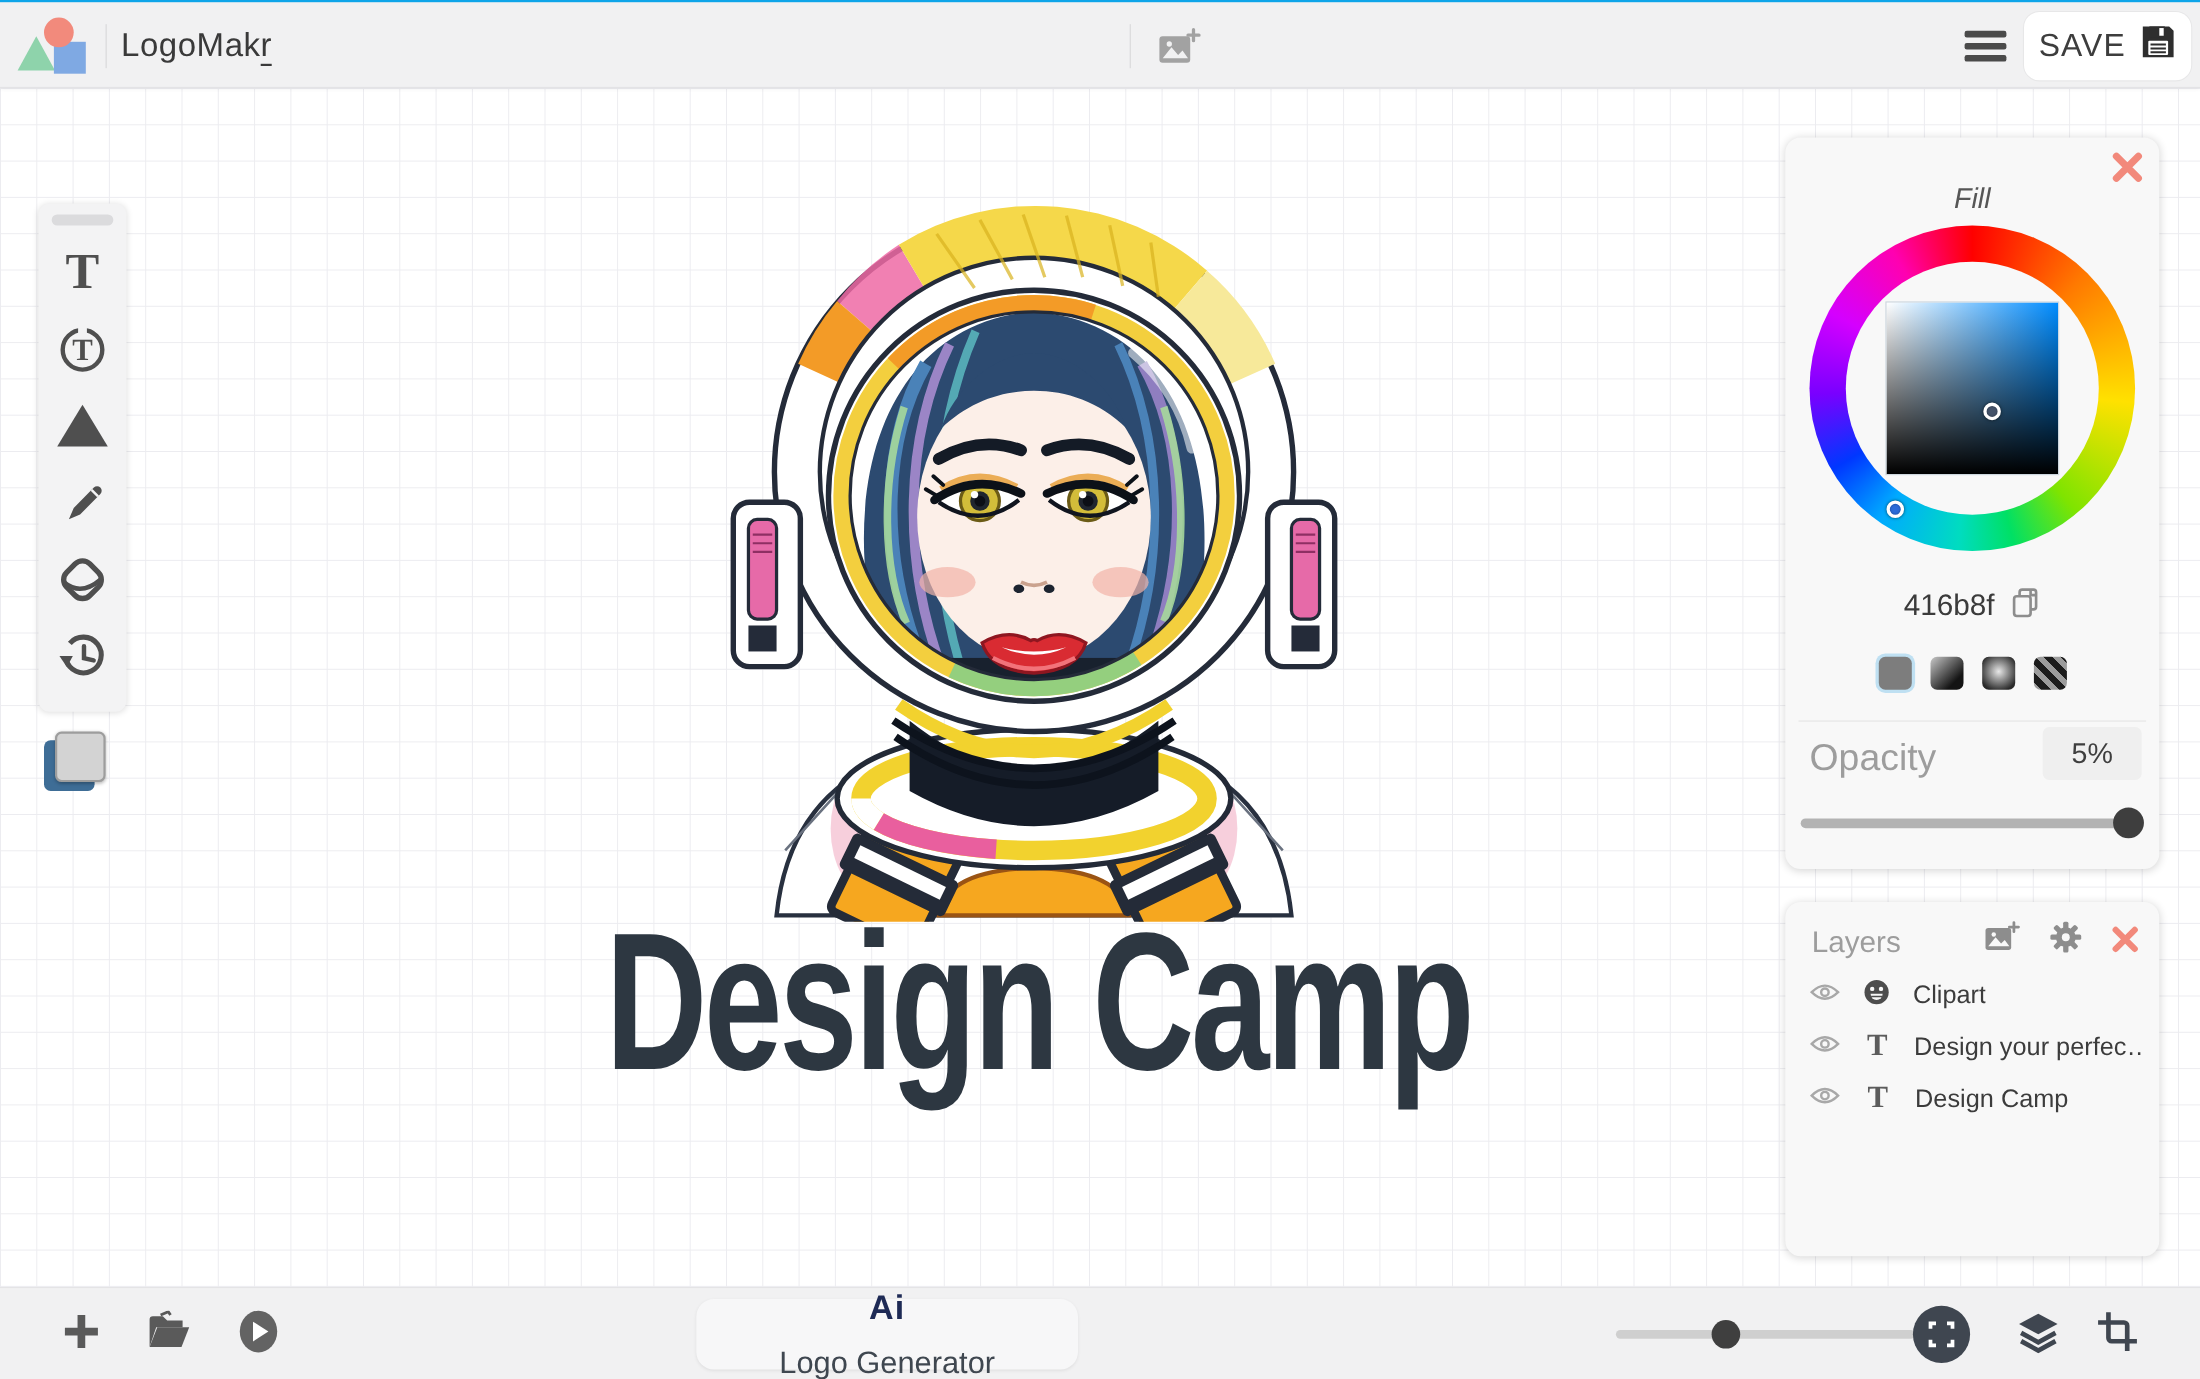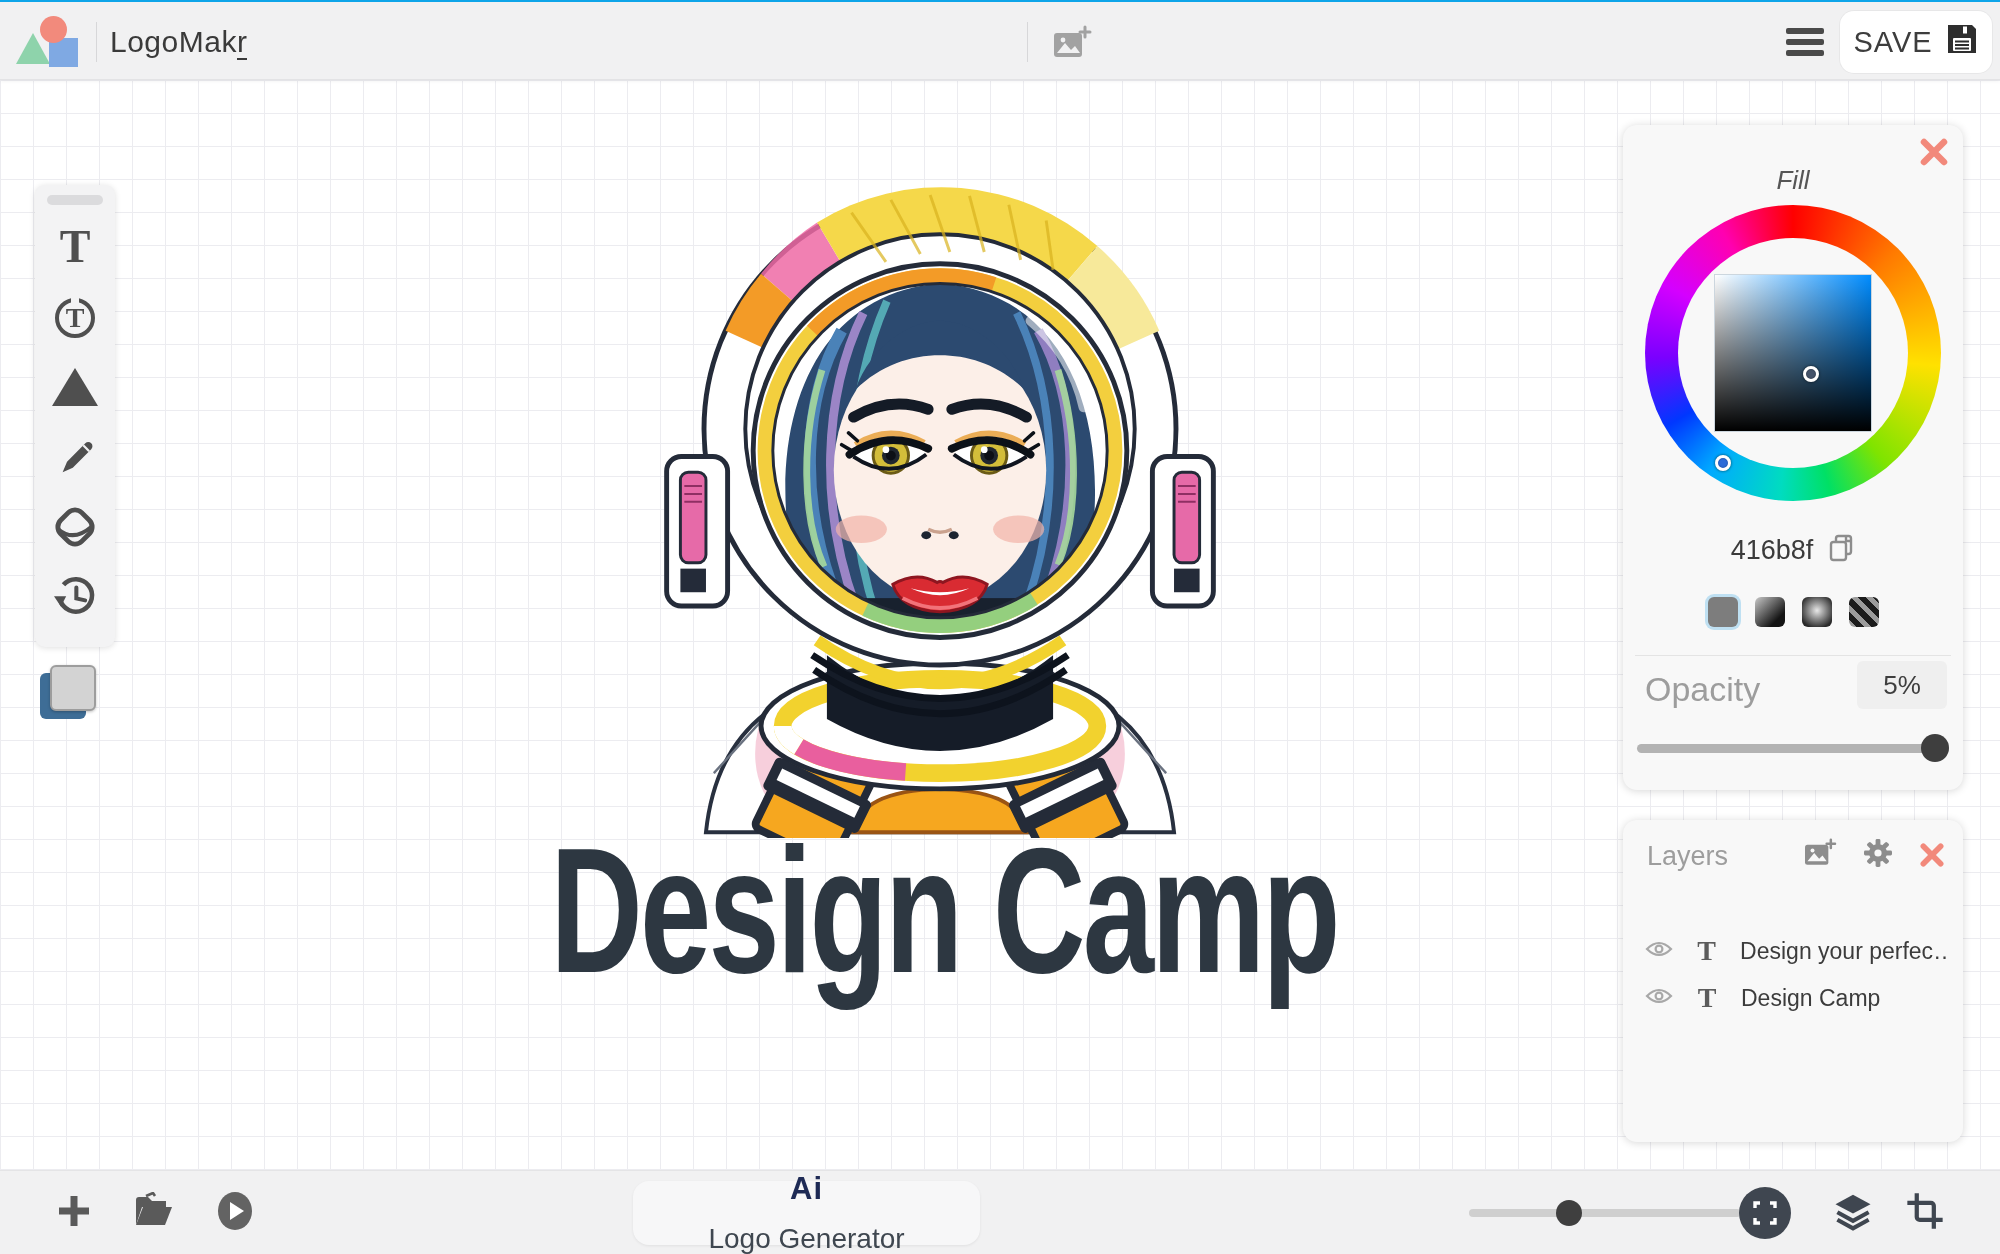--- a/index.html
+++ b/index.html
@@ -405,20 +405,38 @@
             <circle cx="15" cy="15" r="3.6" fill="#f8f8f8"></circle>
           </svg>
         </span>
         <span class="hicon">
           <svg width="26" height="26" viewBox="0 0 30 30">
               <path d="M5 5 L25 25 M25 5 L5 25" stroke="#f2897b" stroke-width="6.5" stroke-linecap="round"></path>
             </svg>
         </span>
       </div>
 
+      <div class="layer-row" style="top:64px;">
+        <span>
+          <svg width="28" height="18" viewBox="0 0 28 18">
+              <path d="M2 9 Q14 -3 26 9 Q14 21 2 9 Z" fill="none" stroke="#a8a8a8" stroke-width="2.2"></path>
+              <circle cx="14" cy="9" r="3.4" fill="none" stroke="#a8a8a8" stroke-width="2.2"></circle>
+            </svg>
+        </span>
+        <span>
+          <svg width="26" height="26" viewBox="0 0 26 26">
+            <circle cx="13" cy="13" r="11" fill="#4d4d4d"></circle>
+            <circle cx="9" cy="10" r="2" fill="#f8f8f8"></circle>
+              <circle cx="17" cy="10" r="2" fill="#f8f8f8"></circle>
+            <path d="M7.5 14.5 h11 a5.5 5.5 0 0 1 -11 0 Z" fill="#f8f8f8"></path>
+            <path d="M8 17 h10" stroke="#4d4d4d" stroke-width="1.4"></path>
+          </svg>
+        </span>
+        <span class="layer-label">Clipart</span>
+      </div>
 
       <div class="layer-row" style="top:111px;">
         <span>
           <svg width="28" height="18" viewBox="0 0 28 18">
               <path d="M2 9 Q14 -3 26 9 Q14 21 2 9 Z" fill="none" stroke="#a8a8a8" stroke-width="2.2"></path>
               <circle cx="14" cy="9" r="3.4" fill="none" stroke="#a8a8a8" stroke-width="2.2"></circle>
             </svg>
         </span>
         <span class="layer-T">T</span>
         <span class="layer-label">Design your perfec…</span>

